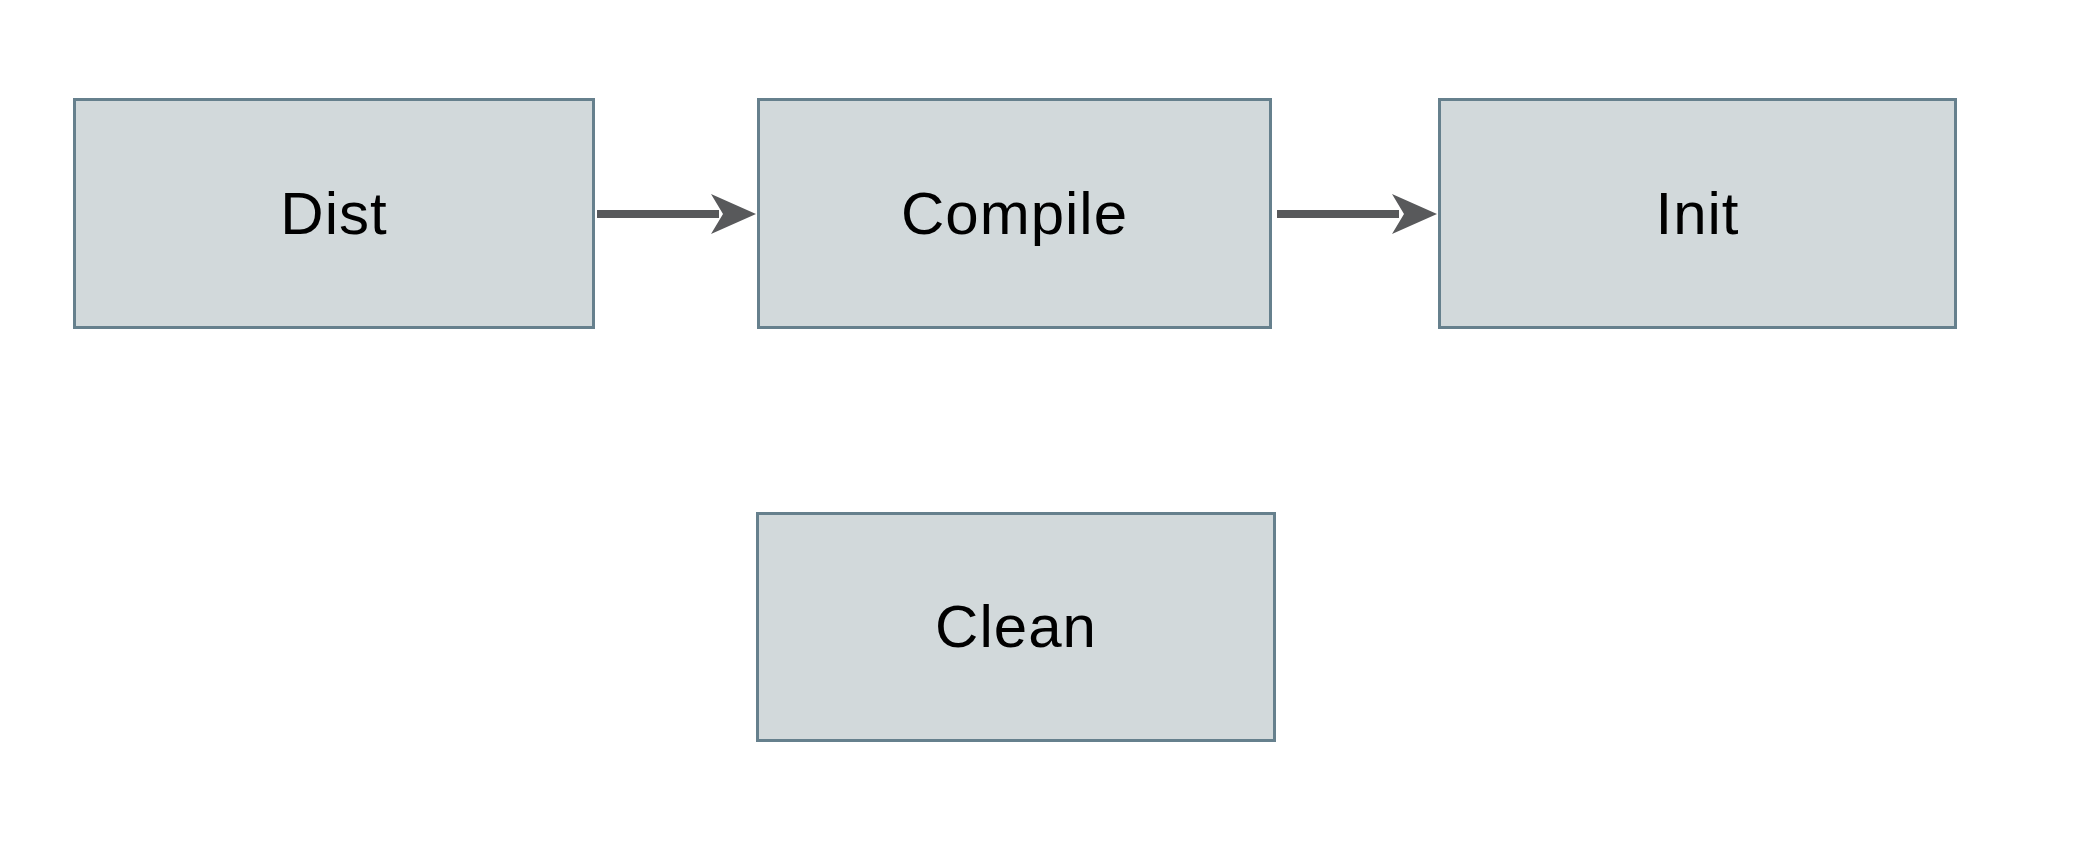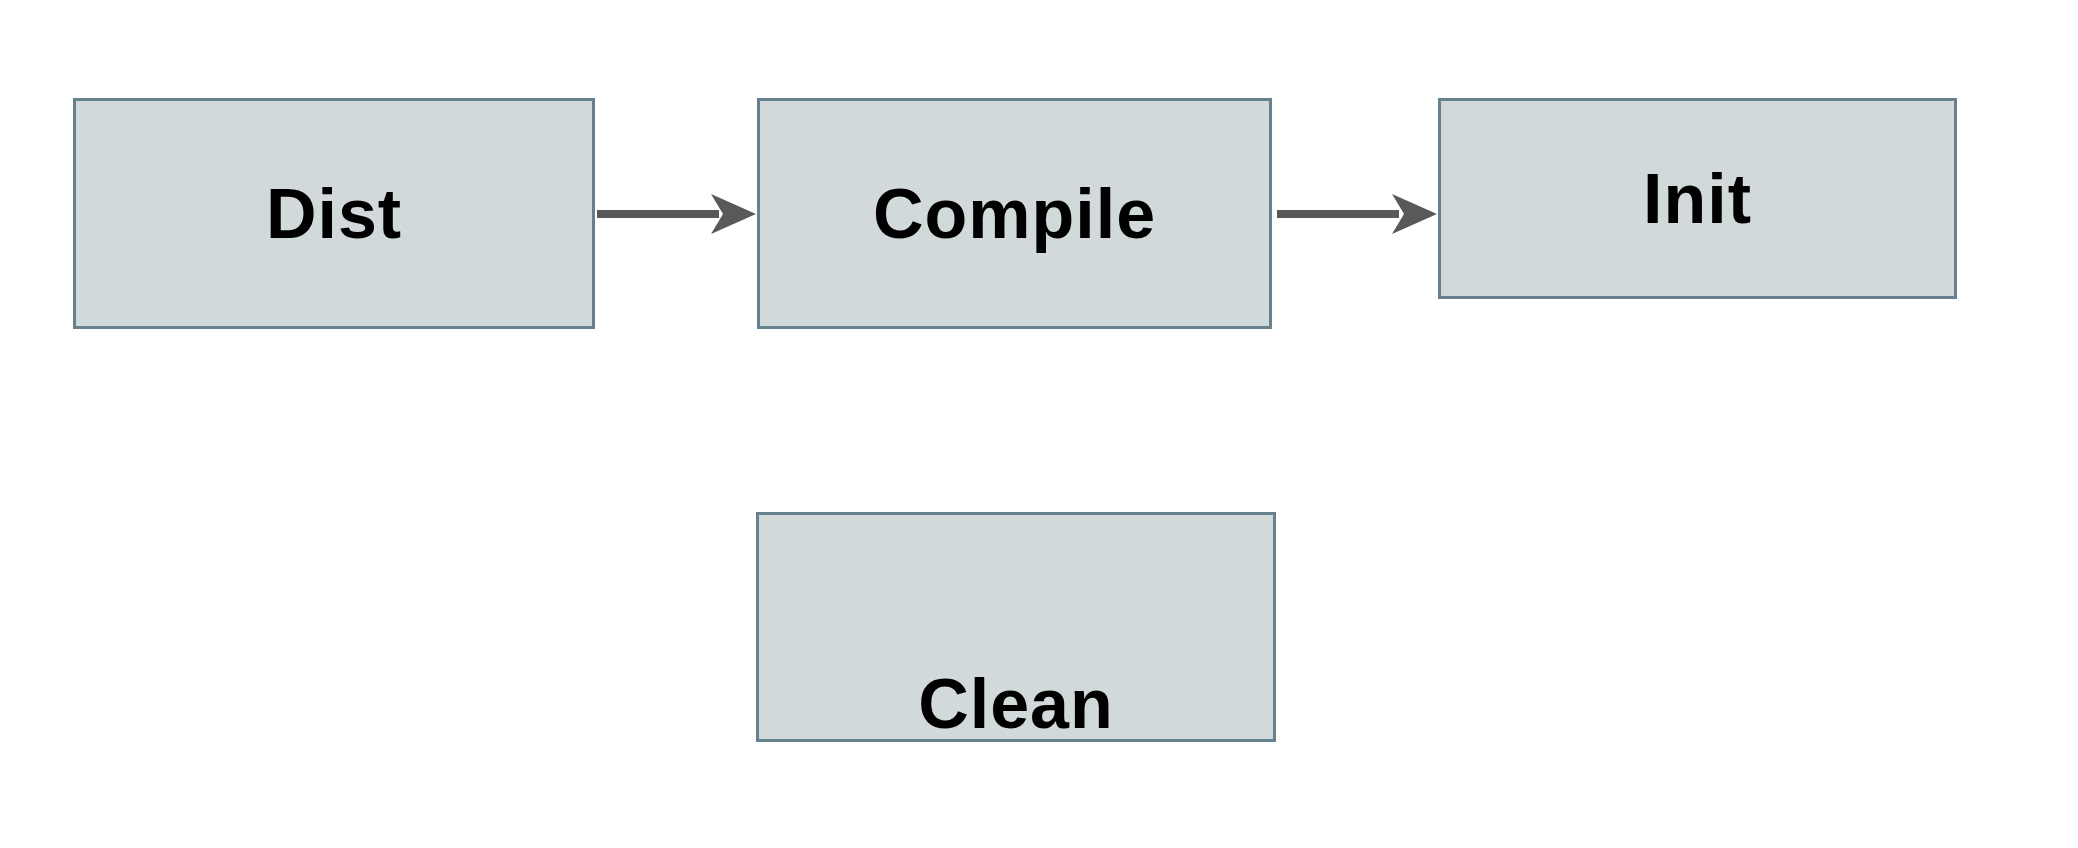--- a/index.html
+++ b/index.html
@@ -34,30 +34,30 @@
   .node {
     position: absolute;
     background: var(--node-fill);
     border: 3px solid var(--node-border);
     display: flex;
     align-items: center;
     justify-content: center;
   }
   .node-label {
     color: var(--text-color);
-    font-size: 70px;
-    font-weight: 700;
+    font-size: 60px;
+    font-weight: 400;
     letter-spacing: 1px;
     line-height: 1;
     white-space: nowrap;
   }
   .node-dist    { left: 73px;   top: 98px;  width: 522px; height: 231px; }
   .node-compile { left: 757px;  top: 98px;  width: 515px; height: 231px; }
-  .node-init    { left: 1438px; top: 98px;  width: 519px; height: 201px; }
-  .node-clean   { left: 756px;  top: 512px; width: 520px; height: 230px; align-items: flex-end; }
+  .node-init    { left: 1438px; top: 98px;  width: 519px; height: 231px; }
+  .node-clean   { left: 756px;  top: 512px; width: 520px; height: 230px; }
   .edge-shaft { stroke: var(--arrow-color); stroke-width: 8; }
   .edge-head  { fill: var(--arrow-color); }
 </style>
 </head>
 <body>
 
 <div class="canvas">
 
   <svg class="edges-layer" viewBox="0 0 2078 848" xmlns="http://www.w3.org/2000/svg" aria-hidden="true">
     <g>

